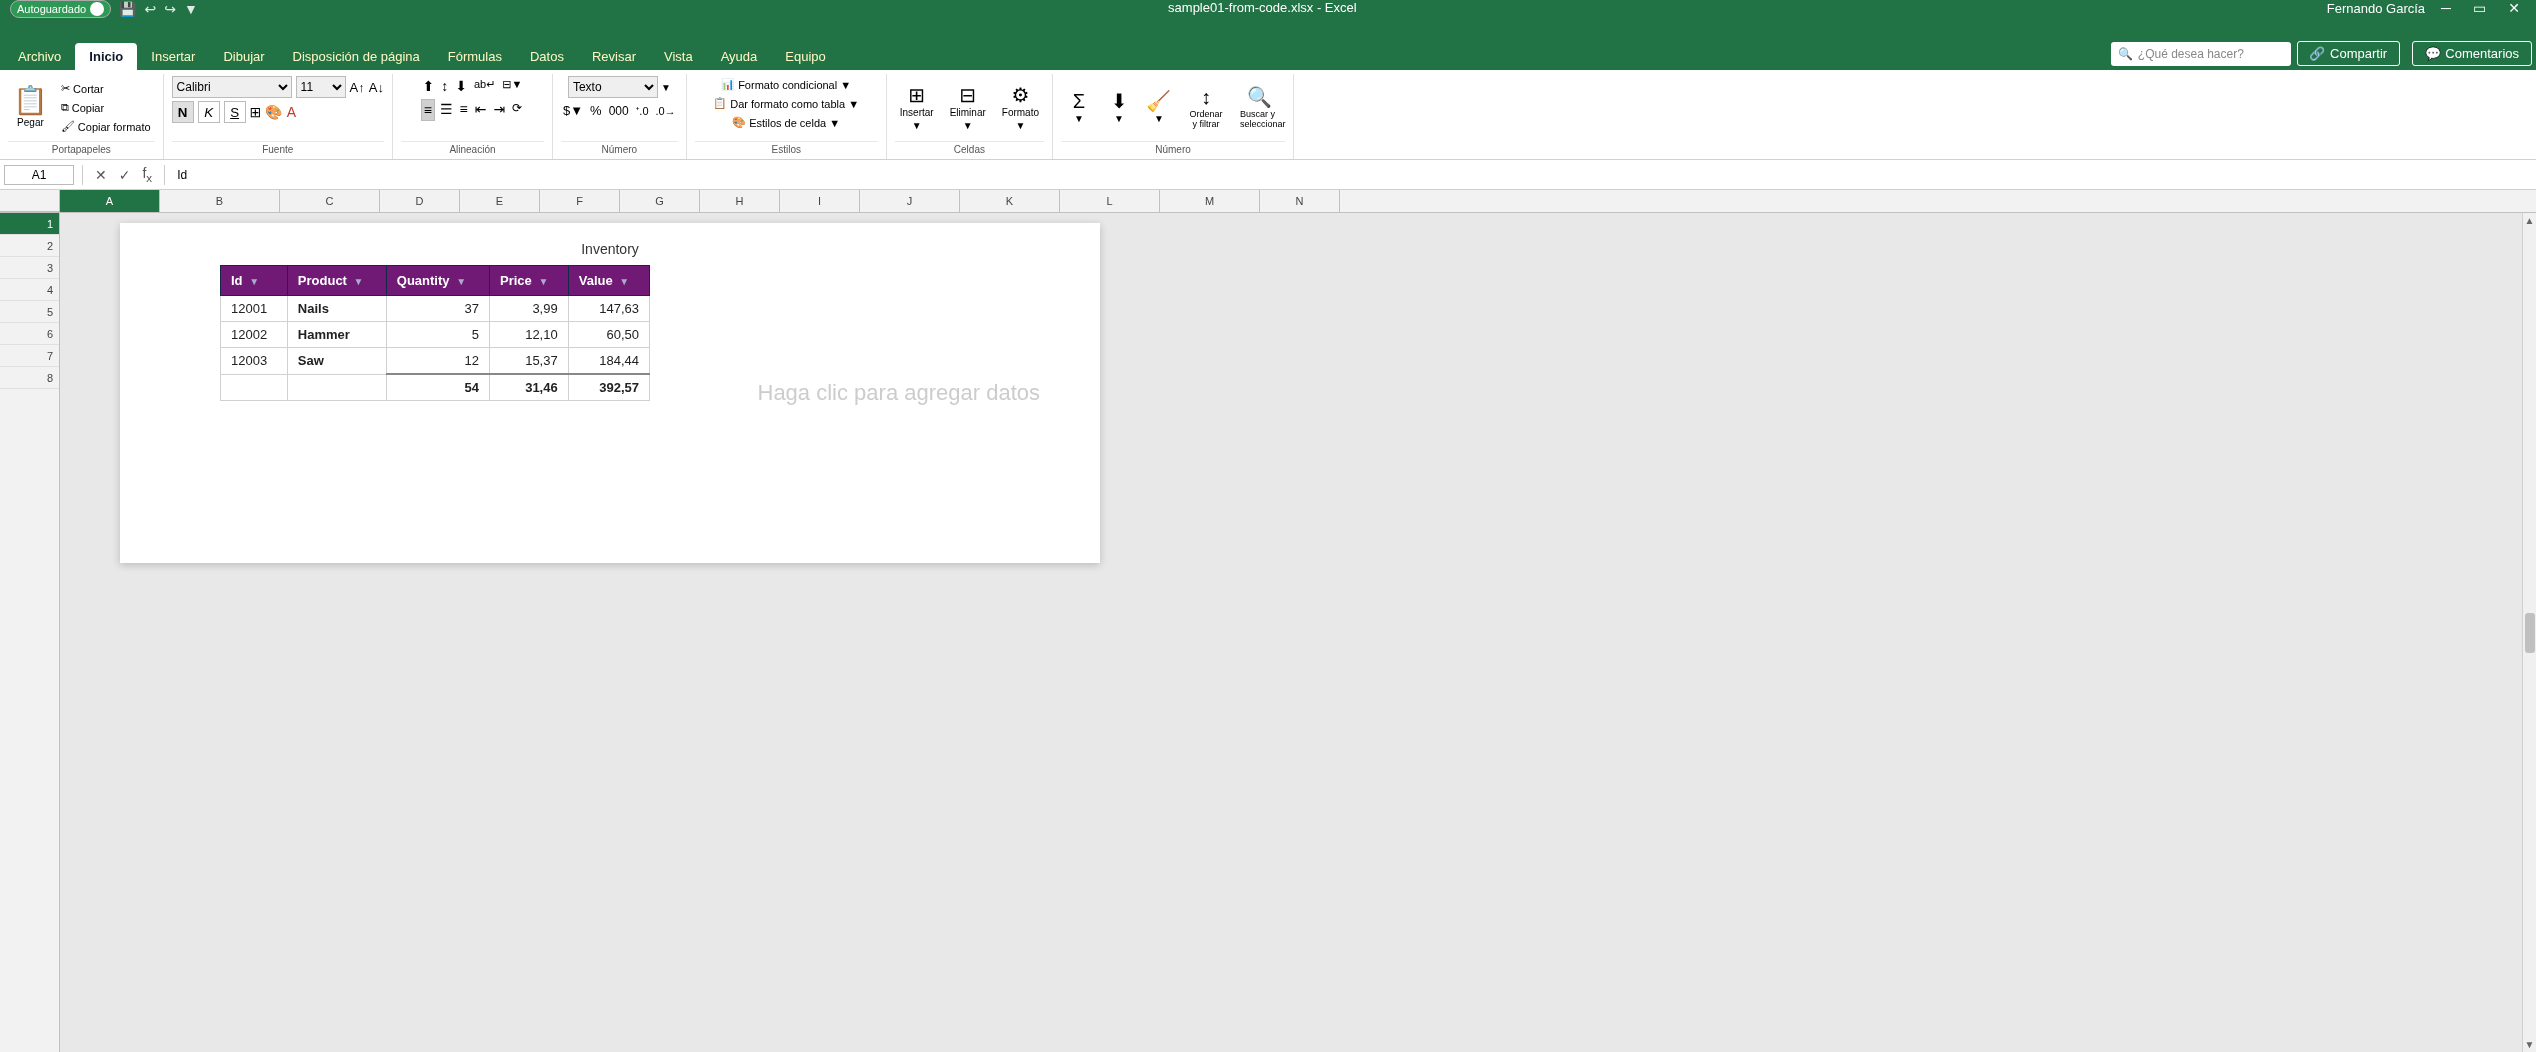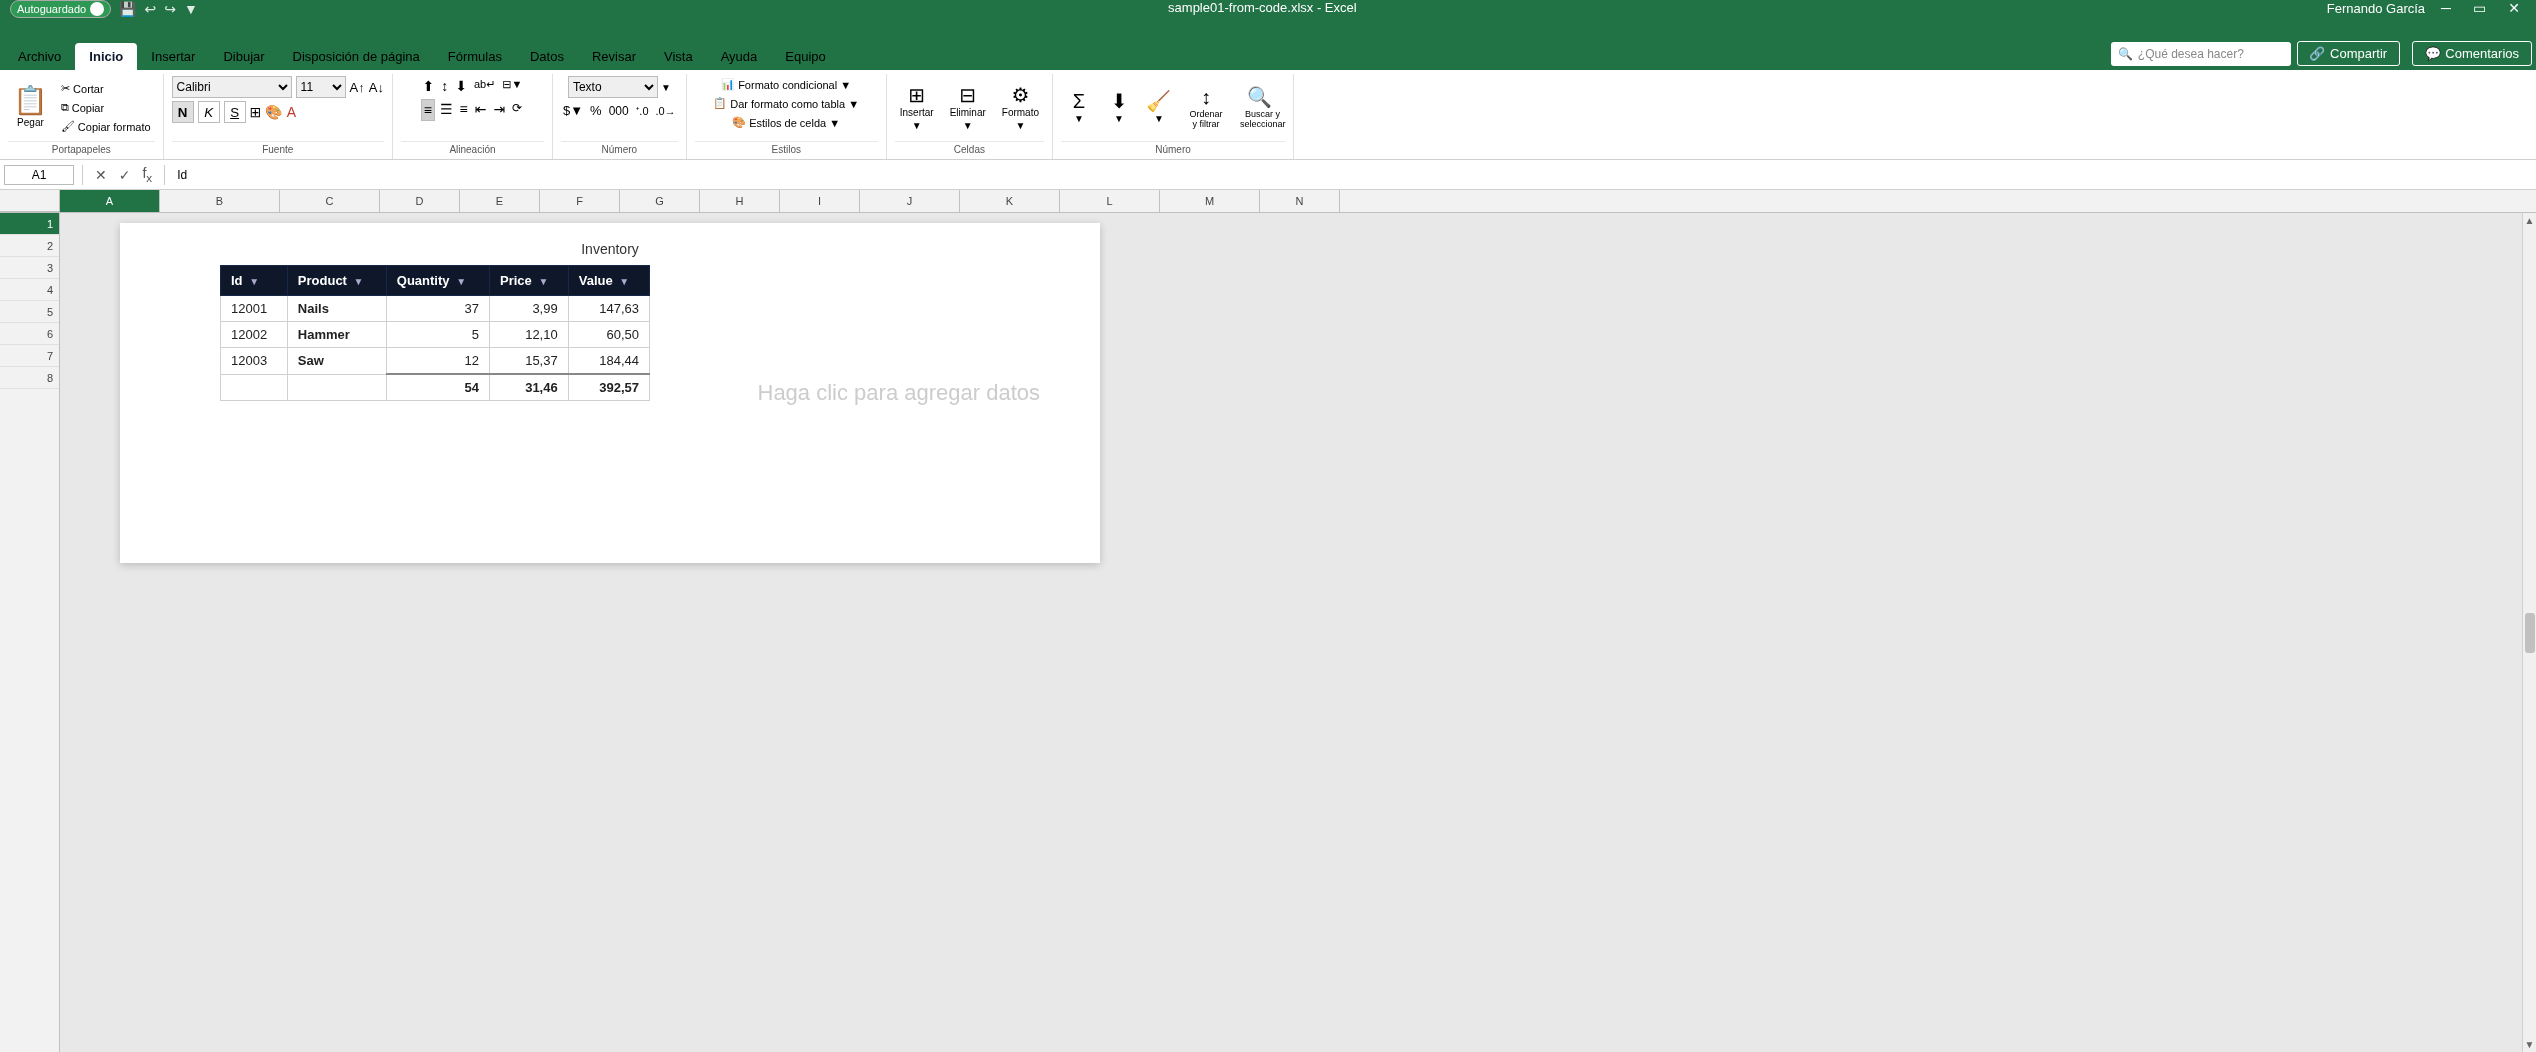--- a/index.html
+++ b/index.html
@@ -34,21 +34,21 @@
     
     #ribbon-tabs {
       background: #217346;
       display: flex;
       align-items: flex-end;
       padding: 0 4px;
       height: 34px;
     }
     .ribbon-tab {
       padding: 6px 14px;
-      color: #000000;
+      color: #fef9c3;
       font-size: 13px;
       cursor: pointer;
       border-radius: 4px 4px 0 0;
     }
     .ribbon-tab.active { background: white; color: #0f172a; font-weight: 600; }
     .ribbon-share { margin-left: auto; color: white; font-size: 13px; padding: 4px 12px; border: 1px solid white; border-radius: 3px; cursor: pointer; display: flex; align-items: center; gap: 4px; }
     .ribbon-comments { color: white; font-size: 13px; padding: 4px 12px; border: 1px solid white; border-radius: 3px; cursor: pointer; display: flex; align-items: center; gap: 4px; margin-left: 6px; }
     .search-box { display: flex; align-items: center; background: white; border-radius: 3px; padding: 2px 8px; margin-left: 20px; gap: 4px; font-size: 12px; color: #555; height: 24px; width: 180px; }
 
     
@@ -162,21 +162,21 @@
       position: relative;
       background: white;
       overflow: hidden;
     }
 
     .inv-table {
       border-collapse: collapse;
       width: 430px;
     }
     .inv-table th {
-      background: #0f172a;
+      background: #701a75;
       color: white;
       padding: 7px 8px 7px 10px;
       font-size: 13px;
       font-weight: 700;
       text-align: left;
       border: 1px solid #15284a;
     }
     .inv-table th .fa { font-size: 10px; margin-left: 3px; color: #aac; }
     .inv-table td {
       padding: 5px 10px;
@@ -402,21 +402,21 @@
       <div class="ribbon-btn">
         <span class="icon">🧹</span>
         <span>▼</span>
       </div>
       <div class="ribbon-btn">
         <span class="icon">↕</span>
         <span style="font-size:9px;text-align:center;max-width:40px;">Ordenar y filtrar</span>
       </div>
       <div class="ribbon-btn">
         <span class="icon">🔍</span>
-        <span style="font-size:9px;text-align:right;max-width:40px;">Buscar y seleccionar</span>
+        <span style="font-size:9px;text-align:left;max-width:40px;">Buscar y seleccionar</span>
       </div>
     </div>
     <div class="ribbon-group-label">Número</div>
   </div>
 </div>
 
 <div id="formula-bar">
   <input class="cell-ref" value="A1" style="">
   <div class="formula-divider"></div>
   <span class="formula-icon">✕</span>

